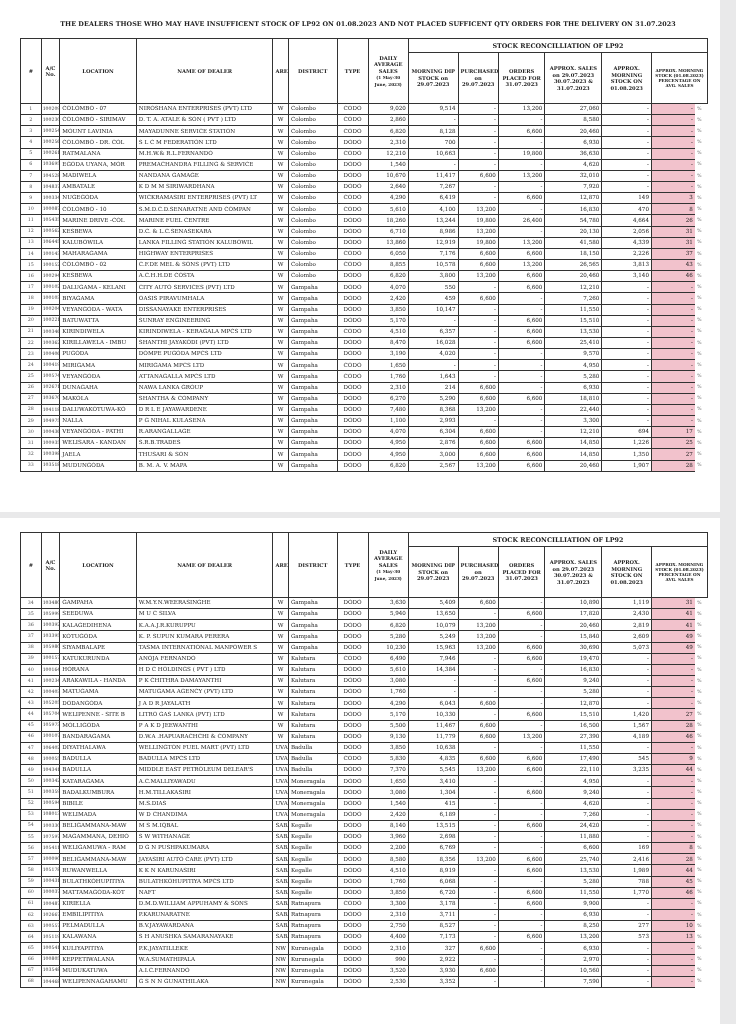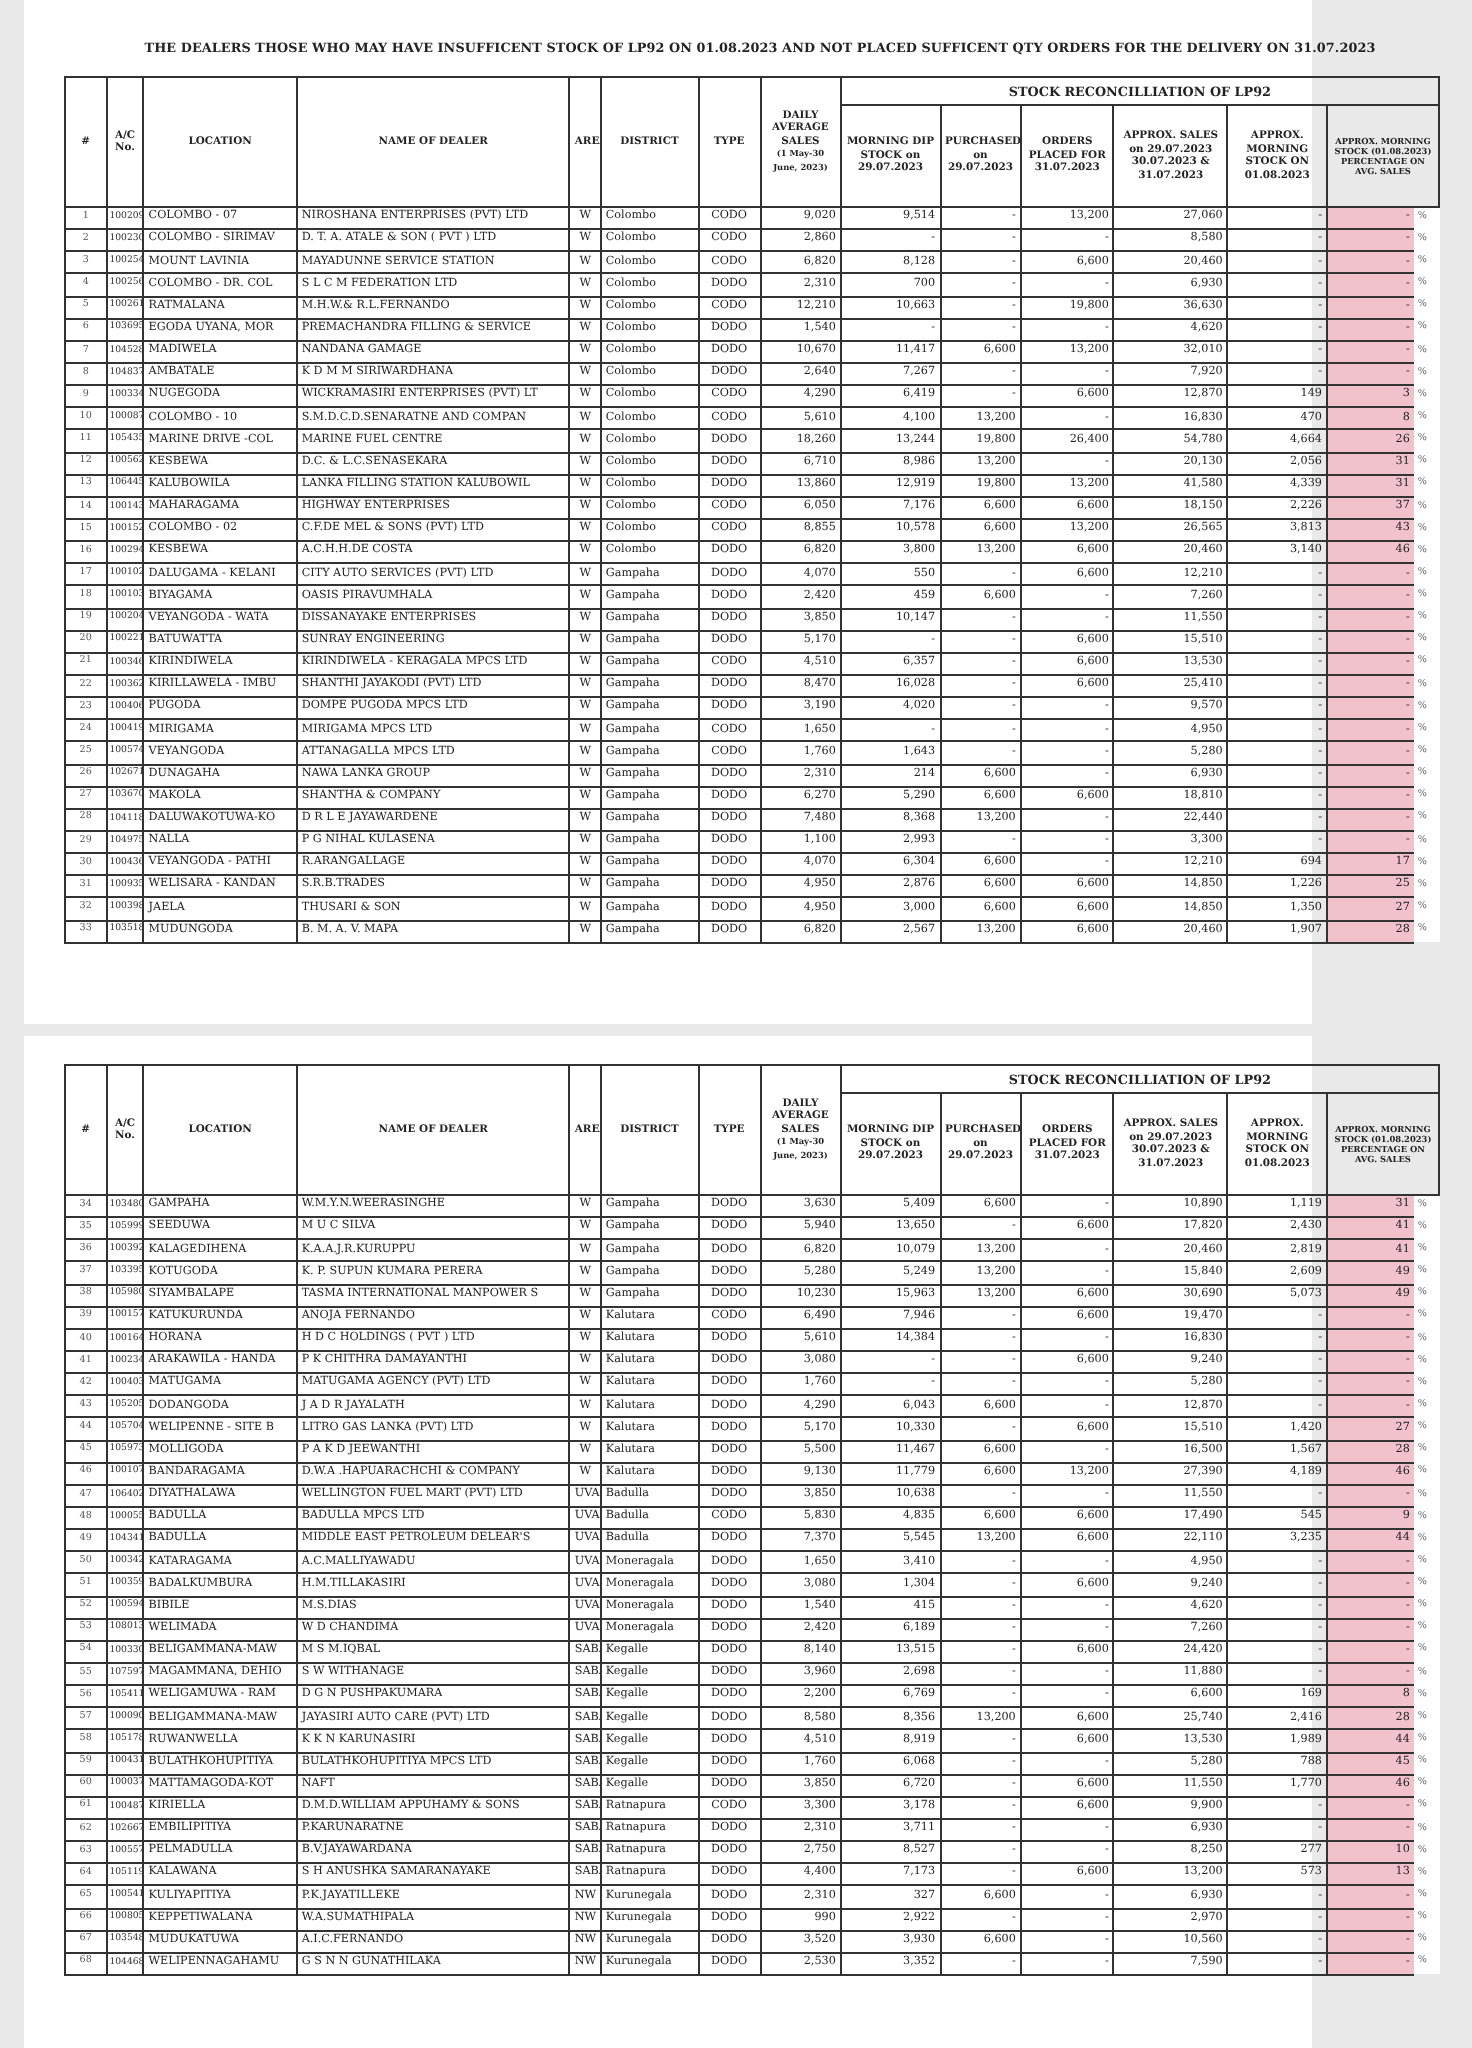--- a/index.html
+++ b/index.html
@@ -1,18 +1,18 @@
 <!DOCTYPE html>
 <html><head>
 <meta charset="utf-8">
 <style>
   * { box-sizing: border-box; margin: 0; padding: 0; }
   html, body { width: 736px; height: 1024px; overflow: hidden; background: #e9e9ea; }
   body { font-family: "DejaVu Serif", "Liberation Serif", serif; color: #222; position: relative; }
-  .page { position: absolute; left: 12px; width: 644px; background: #ffffff; }
+  .page { position: absolute; left: 0; width: 720px; background: #ffffff; }
   .page1 { top: 0; height: 512px; }
   .page2 { top: 518px; height: 506px; }
   .title { position: absolute; top: 20px; left: 0; width: 736px; text-align: center; font-size: 6.4px; font-weight: bold; letter-spacing: 0.05px; }
   table { position: absolute; left: 20px; border-collapse: collapse; table-layout: fixed; width: 688px; }
   .page1 table { top: 38px; }
   .page2 table { top: 14px; }
   th, td { border: 0.8px solid #333; font-size: 5.6px; line-height: 1; padding: 0 2px; white-space: nowrap; overflow: hidden; }
   th { font-weight: bold; text-align: center; font-size: 5.2px; line-height: 1.25; white-space: normal; }
   th.small { font-size: 4.2px; }
   th.group { font-size: 6.4px; height: 14px; }

